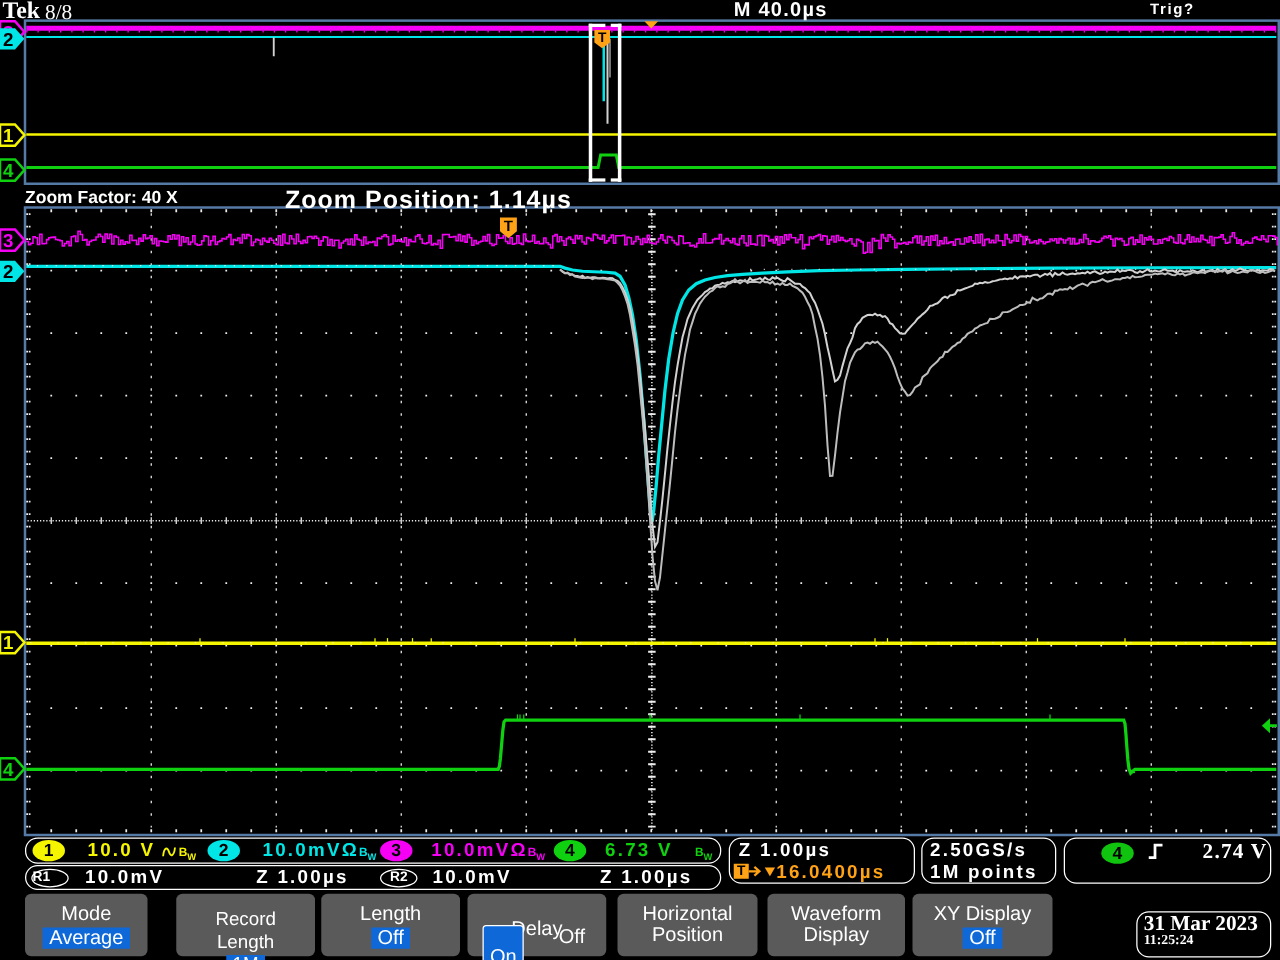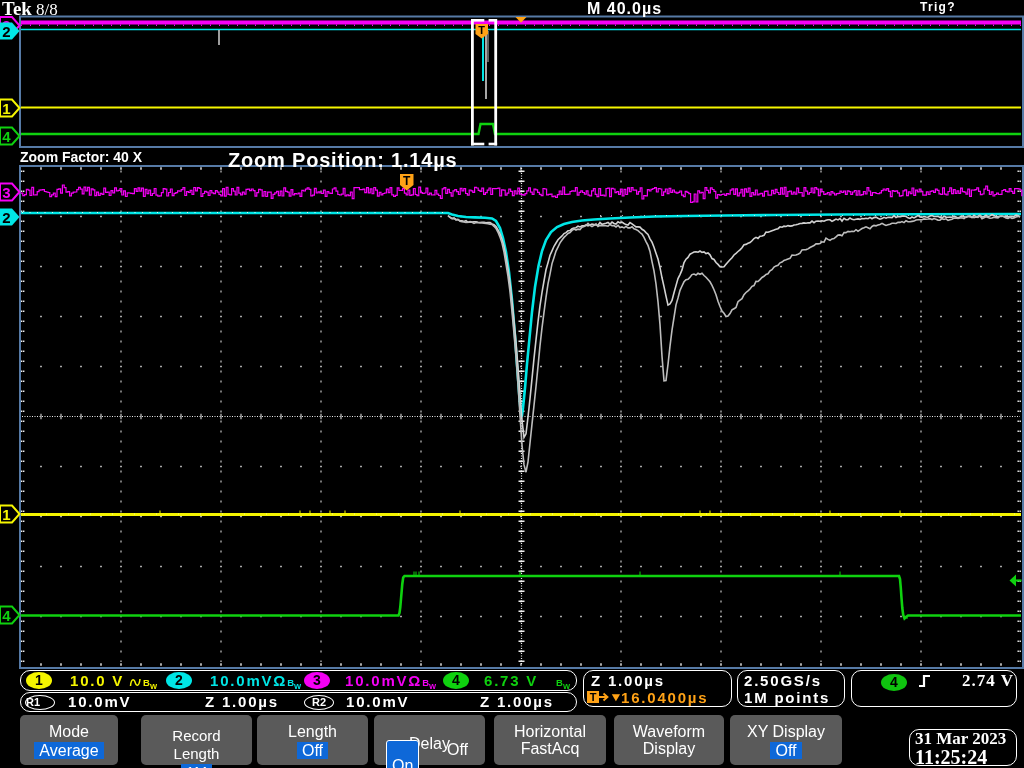--- a/index.html
+++ b/index.html
@@ -158,21 +158,21 @@
 
 <div class="obox" style="left:851px;top:670px;width:166px;height:37px"></div>
 <div class="chip" style="left:881px;top:674px;background:#0fc30f">4</div>
 <svg class="abs" width="16" height="16" style="left:918px;top:673px">
     <path d="M1 13 H6 V3 H12" fill="none" stroke="#fff" stroke-width="2.2"></path>
   </svg>
 <div class="abs w" style="left:962px;top:671px;font-family:'Liberation Serif',serif;font-weight:bold;font-size:17px;letter-spacing:1px">2.74 V</div>
 
 <div class="obox" style="left:909px;top:729px;width:108px;height:37px;border-width:1.5px"></div>
 <div class="abs w" style="left:915px;top:729px;font-family:'Liberation Serif',serif;font-weight:bold;font-size:17px;white-space:nowrap">31 Mar 2023</div>
-<div class="abs w" style="left:915px;top:746px;font-family:'Liberation Serif',serif;font-weight:bold;font-size:20px">11:25:24</div>
+<div class="abs w" style="left:915px;top:746px;font-family:'Liberation Serif',serif;font-weight:bold;font-size:11px">11:25:24</div>
 
 <div class="btn" style="left:20px;width:98px">
     <div style="margin-top:8px">Mode</div>
     <div style="margin-top:2px"><span class="hl">Average</span></div>
   </div>
 <div class="btn" style="left:141px;width:111px;font-size:15px;line-height:15px">
     <div style="margin-top:13px">Record</div>
     <div style="margin-top:3px">Length</div>
     <div style="margin-top:3px"><span class="hl" style="line-height:16px">1M</span></div>
   </div>
@@ -180,21 +180,21 @@
     <div style="margin-top:8px">Length</div>
     <div style="margin-top:2px"><span class="hl">Off</span></div>
   </div>
 <div class="btn" style="left:374px;width:111px">
     <div style="margin-top:20px">Delay</div>
   </div>
 <div class="abs hl" style="left:386px;top:740px;border:1.5px solid #fff;border-radius:3px;font-size:16px;padding:16px 5px">On</div>
 <div class="abs w" style="left:447px;top:741px;font-size:16px">Off</div>
 <div class="btn" style="left:494px;width:112px">
     <div style="margin-top:8px">Horizontal</div>
-    <div>FastAcq</div>
+    <div>Position</div>
   </div>
 <div class="btn" style="left:614px;width:110px">
     <div style="margin-top:8px">Waveform</div>
     <div>Display</div>
   </div>
 <div class="btn" style="left:730px;width:112px">
     <div style="margin-top:8px">XY Display</div>
     <div style="margin-top:2px"><span class="hl">Off</span></div>
   </div>
 

